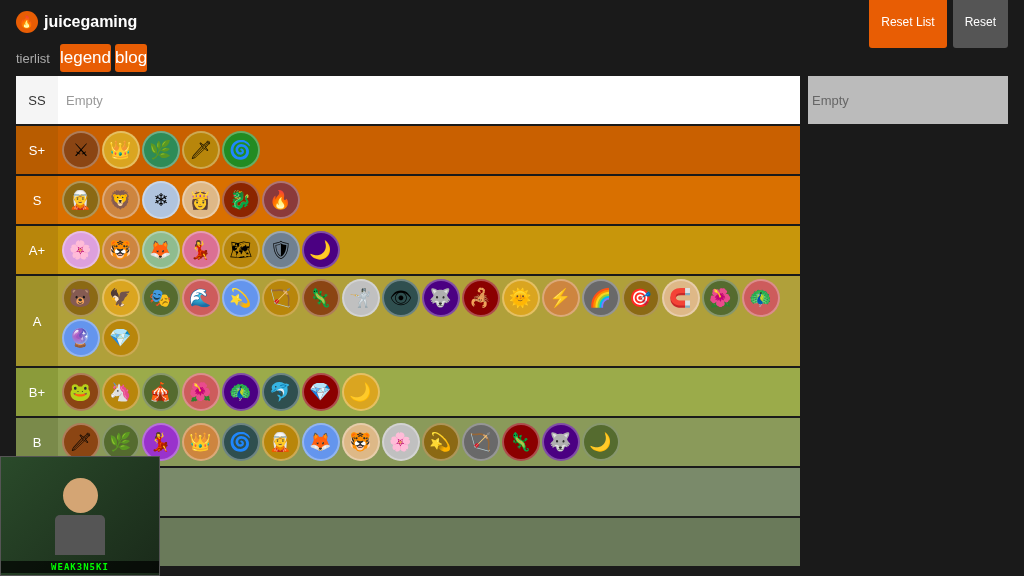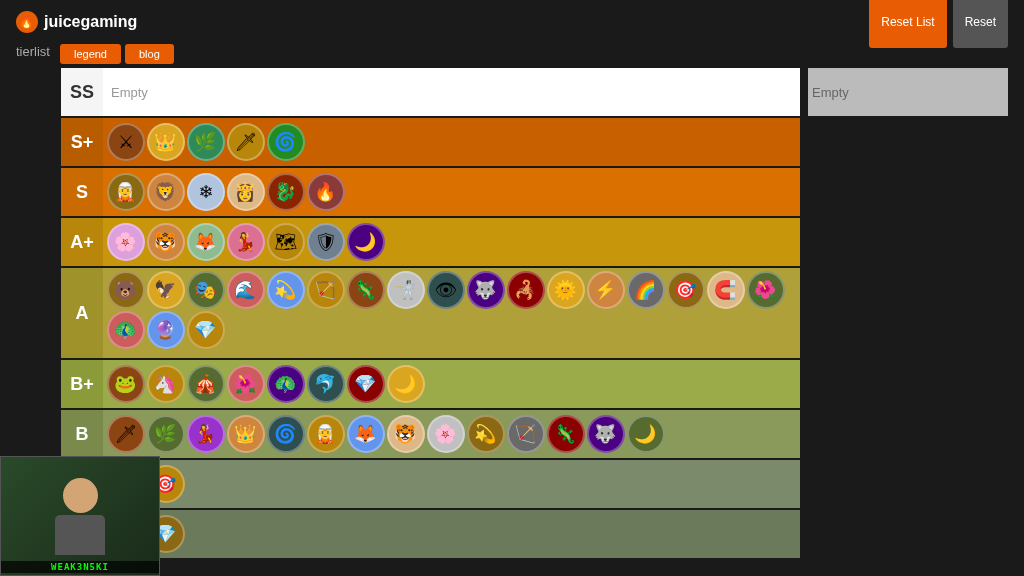--- a/index.html
+++ b/index.html
@@ -58,34 +58,34 @@
       border: none;
       padding: 5px 12px;
       border-radius: 3px;
       cursor: pointer;
       font-size: 12px;
     }
 
     
     .nav-tabs {
       display: flex;
-      align-items: flex-start;
+      align-items: center;
       padding: 0 16px;
       background: #1a1a1a;
       margin-bottom: 4px;
     }
     .nav-tab-label {
       color: #aaa;
       font-size: 13px;
       margin-right: 10px;
     }
     .nav-tab {
-      padding: 4px 14px;
+      padding: 4px 0;
       border-radius: 3px;
-      font-size: 11px;
+      font-size: 17px;
       cursor: pointer;
       margin-right: 4px;
     }
     .nav-tab.active {
       background: #e85d04;
       color: white;
     }
     .nav-tab.inactive {
       background: #e85d04;
       color: white;
@@ -116,25 +116,24 @@
       align-items: stretch;
       min-height: 48px;
       margin-bottom: 2px;
     }
 
     .tier-label {
       width: 42px;
       display: flex;
       align-items: center;
       justify-content: center;
-      font-weight: bold;
-      font-size: 18px;
+      font-weight: normal;
+      font-size: 13px;
       color: white;
       flex-shrink: 0;
-      margin-left: 45px;
     }
 
     .tier-content {
       flex: 1;
       display: flex;
       align-items: center;
       flex-wrap: wrap;
       padding: 3px 4px;
       gap: 2px;
       min-height: 48px;

